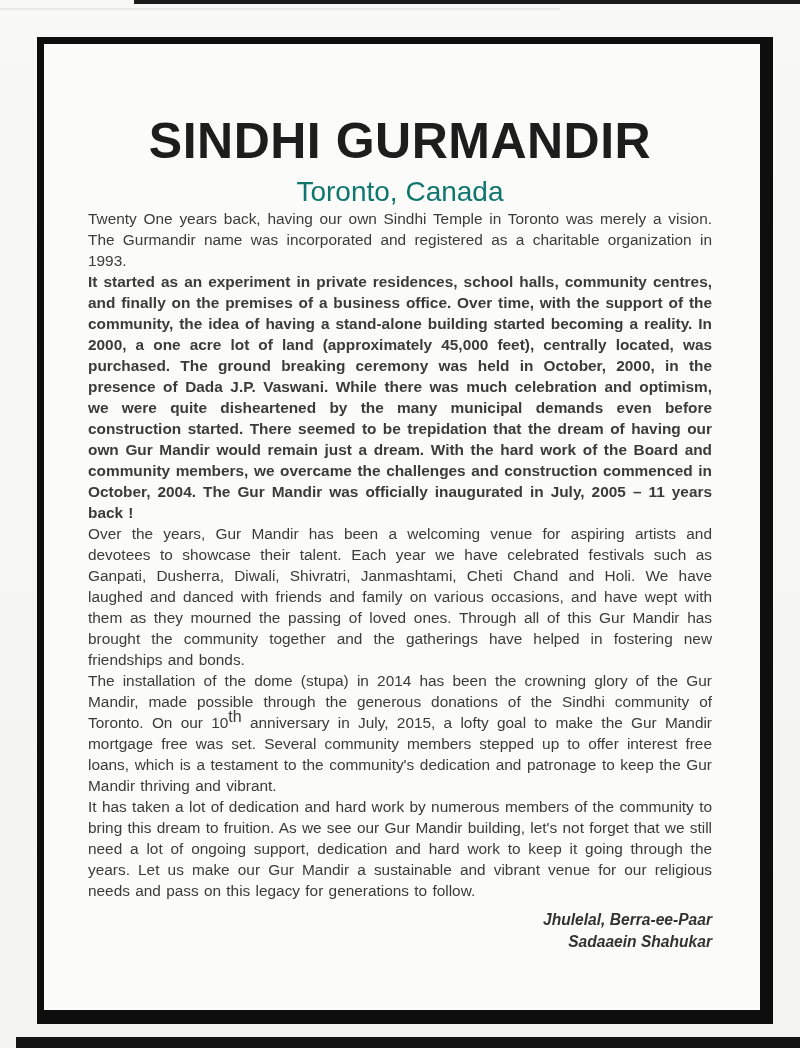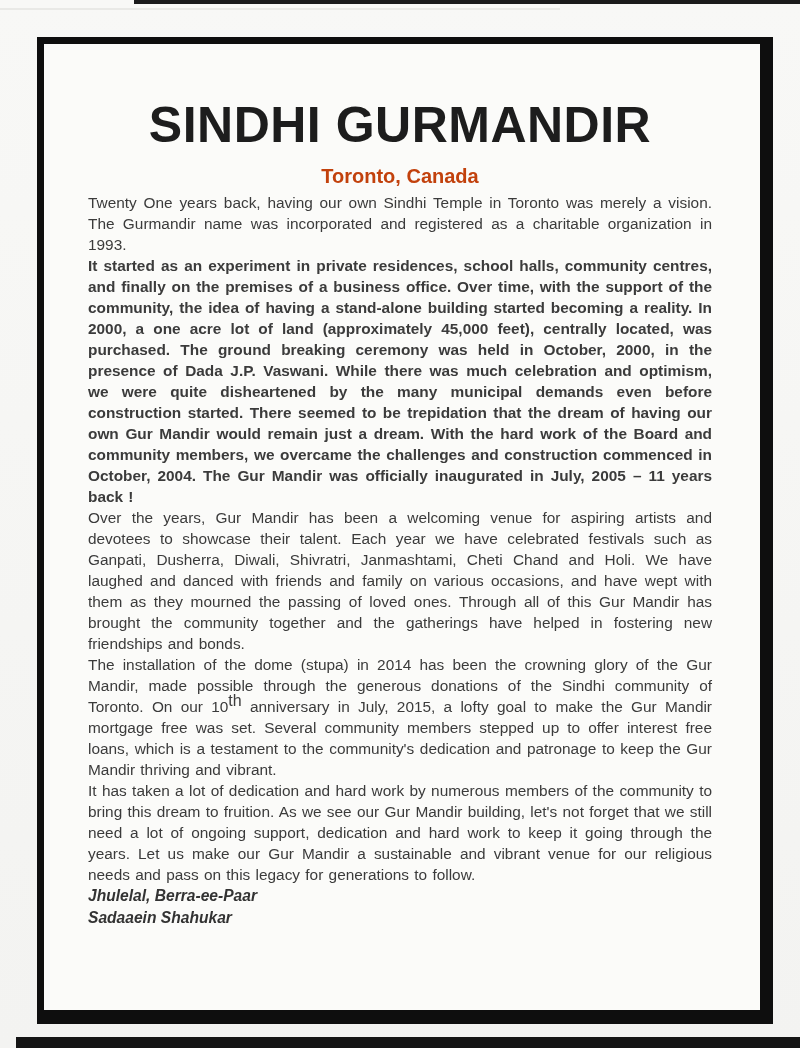--- a/index.html
+++ b/index.html
@@ -40,40 +40,40 @@
     height: 987px;
     border-style: solid;
     border-color: #0e0e0e;
     border-width: 7px 13px 14px 7px;
     background: #fbfbf9;
   }
 
   .doc-content {
     position: absolute;
     inset: 0;
-    padding: 0 48px 0 44px;
+    padding: 16px 48px 0 44px;
   }
 
   .doc-title {
     margin: 52px 0 0 0;
     font-size: 50px;
     line-height: 58px;
     font-weight: bold;
     text-align: center;
     color: #1d1d1d;
     letter-spacing: 0.5px;
   }
 
   .doc-subtitle {
     margin: 6px 0 0 0;
-    font-size: 20px;
+    font-size: 28px;
     line-height: 32px;
-    font-weight: bold;
+    font-weight: normal;
     text-align: center;
-    color: #c2410c;
+    color: #0f766e;
   }
 
   p.body-para {
     font-size: 15.4px;
     line-height: 21px;
     text-align: justify;
     color: #3b3b3b;
     margin: 0;
     word-spacing: 1px;
   }
@@ -83,21 +83,22 @@
   .p4 { margin-bottom: 8px; }
   .p5 { margin-bottom: 14px; }
 
   .ordinal-sup {
     font-size: 16px;
     line-height: 0;
     vertical-align: super;
   }
 
   .signature-block {
-    margin-top: 0;
+    margin-top: 8px;
+    text-align: right;
   }
   .signature-line {
     font-size: 15.6px;
     line-height: 22px;
     font-weight: bold;
     font-style: italic;
     color: #333333;
     margin: 0;
   }
 </style>

